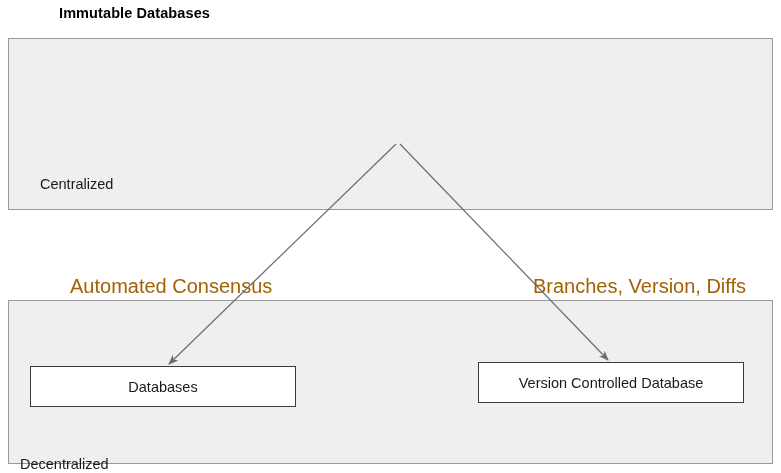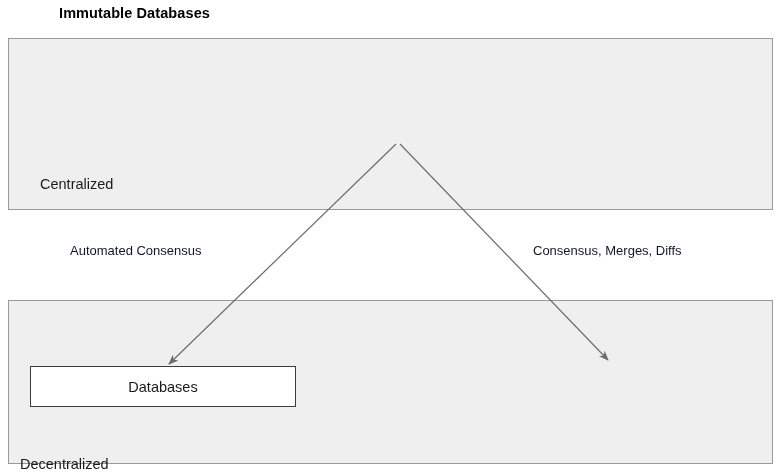--- a/index.html
+++ b/index.html
@@ -97,23 +97,24 @@
     height: 41px;
   }
   #node-vcdb {
     left: 478px;
     top: 362px;
     width: 266px;
     height: 41px;
   }
   .edge-label {
     position: absolute;
-    font-size: 13px;
-    color: #0f172a;
+    font-size: 20px;
+    color: #a16207;
     white-space: nowrap;
+    margin-top: 32px;
   }
   #edge-label-left {
     left: 70px;
     top: 243px;
   }
   #edge-label-right {
     left: 533px;
     top: 243px;
   }
 </style>
@@ -138,17 +139,20 @@
     </defs>
     <line x1="396" y1="144" x2="169" y2="364" stroke="#6b6b6b" stroke-width="1.2" marker-end="url(#arrowhead)"></line>
     <line x1="400" y1="144" x2="608" y2="360" stroke="#6b6b6b" stroke-width="1.2" marker-end="url(#arrowhead)"></line>
   </svg>
 
 
   <div class="node-box" id="node-blockchain">
     <span>Databases</span>
   </div>
 
+  <div class="node-box" id="node-vcdb">
+    <span>Version Controlled Database</span>
+  </div>
 
   <div class="edge-label" id="edge-label-left">Automated Consensus</div>
-  <div class="edge-label" id="edge-label-right">Consensus, Merges, Diffs</div>
+  <div class="edge-label" id="edge-label-right">Branches, Version, Diffs</div>
 
 </div>
 
 </body></html>

